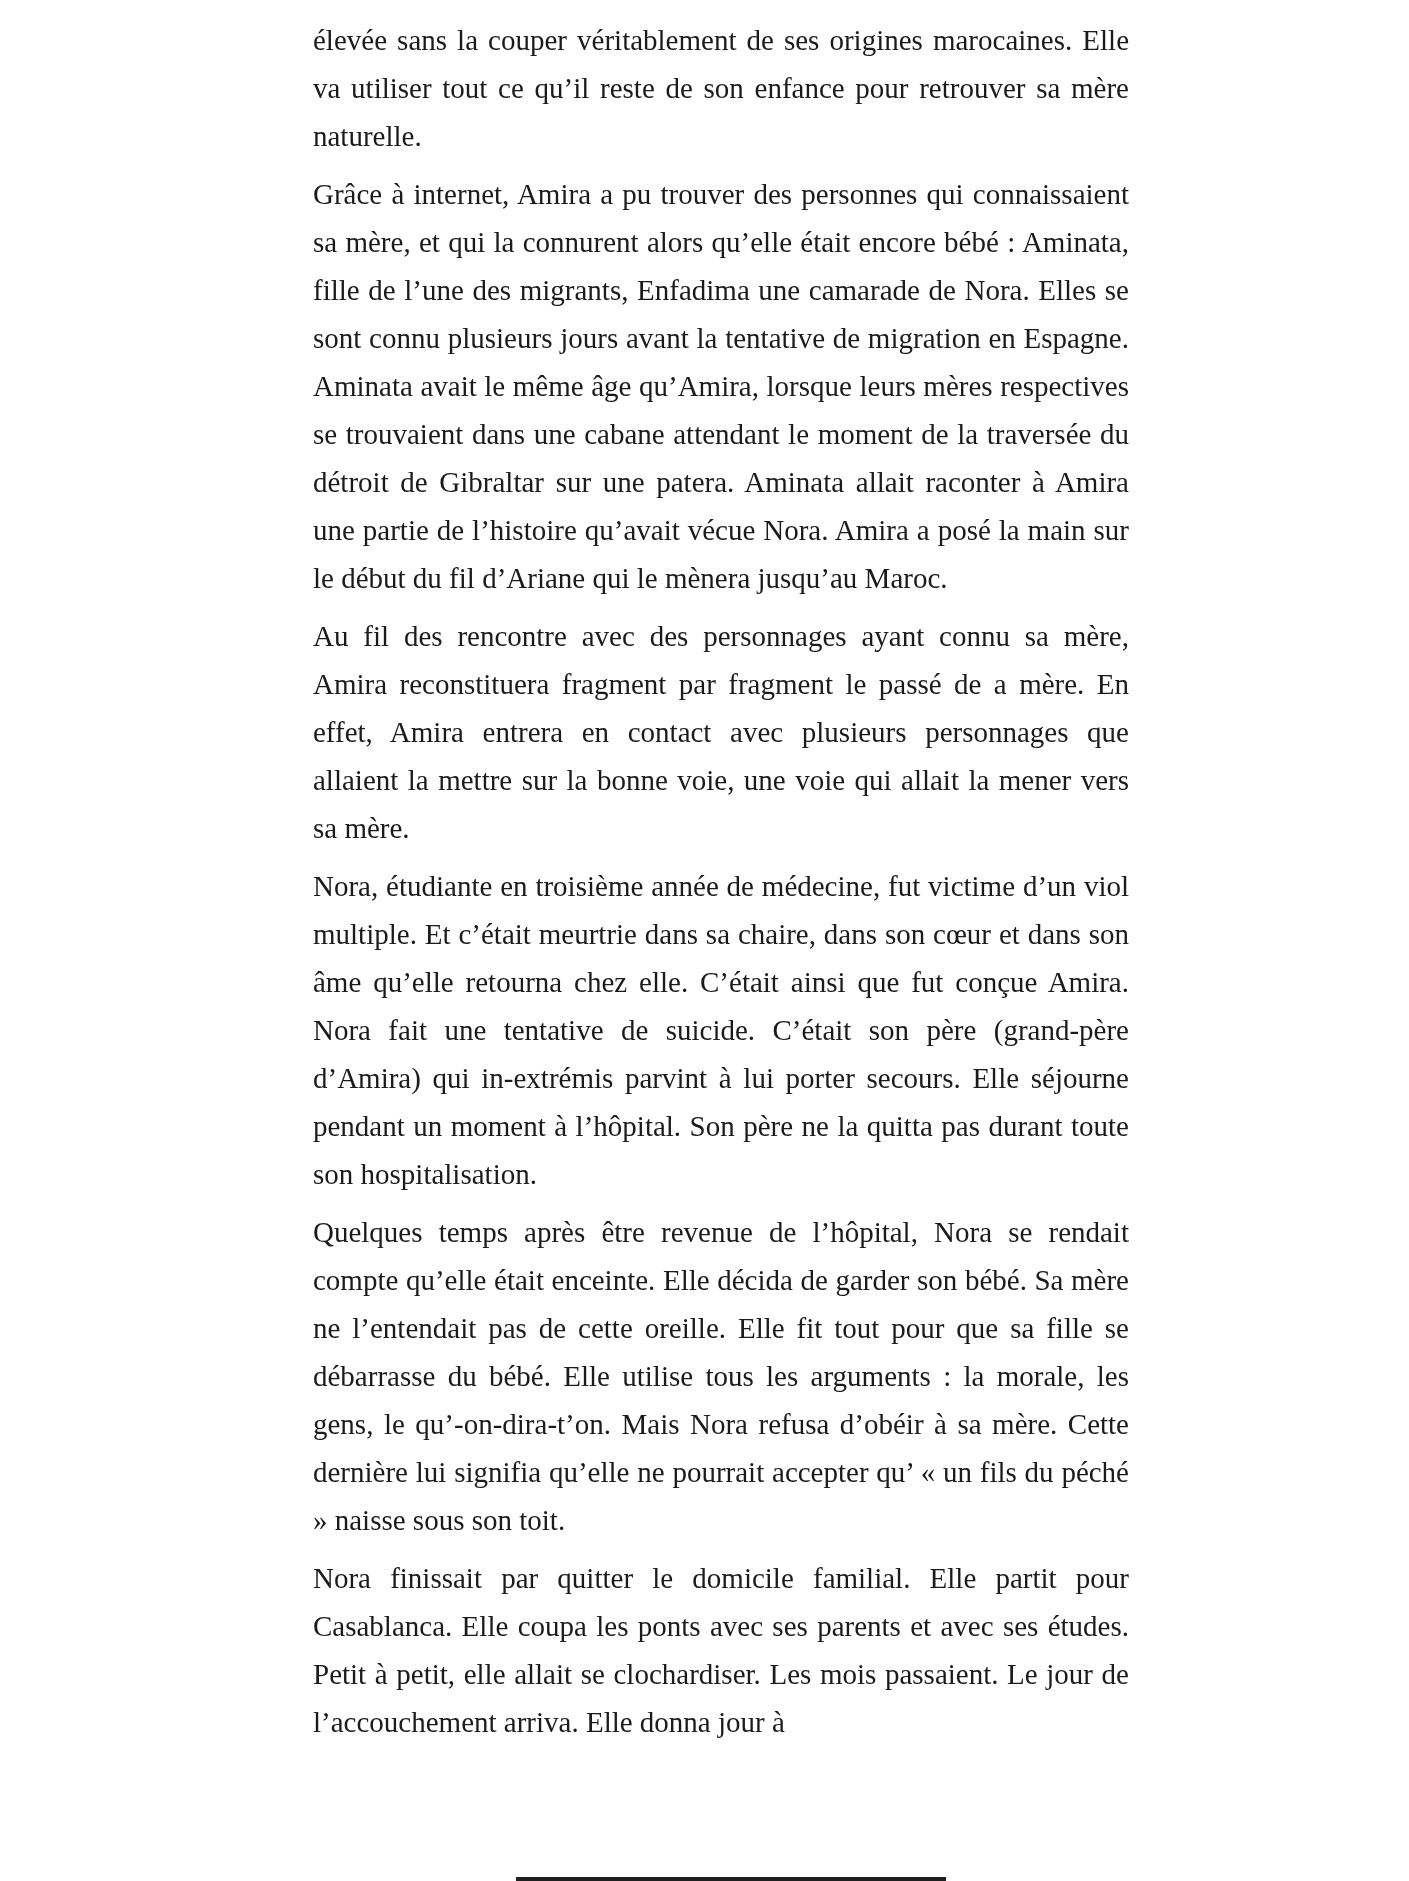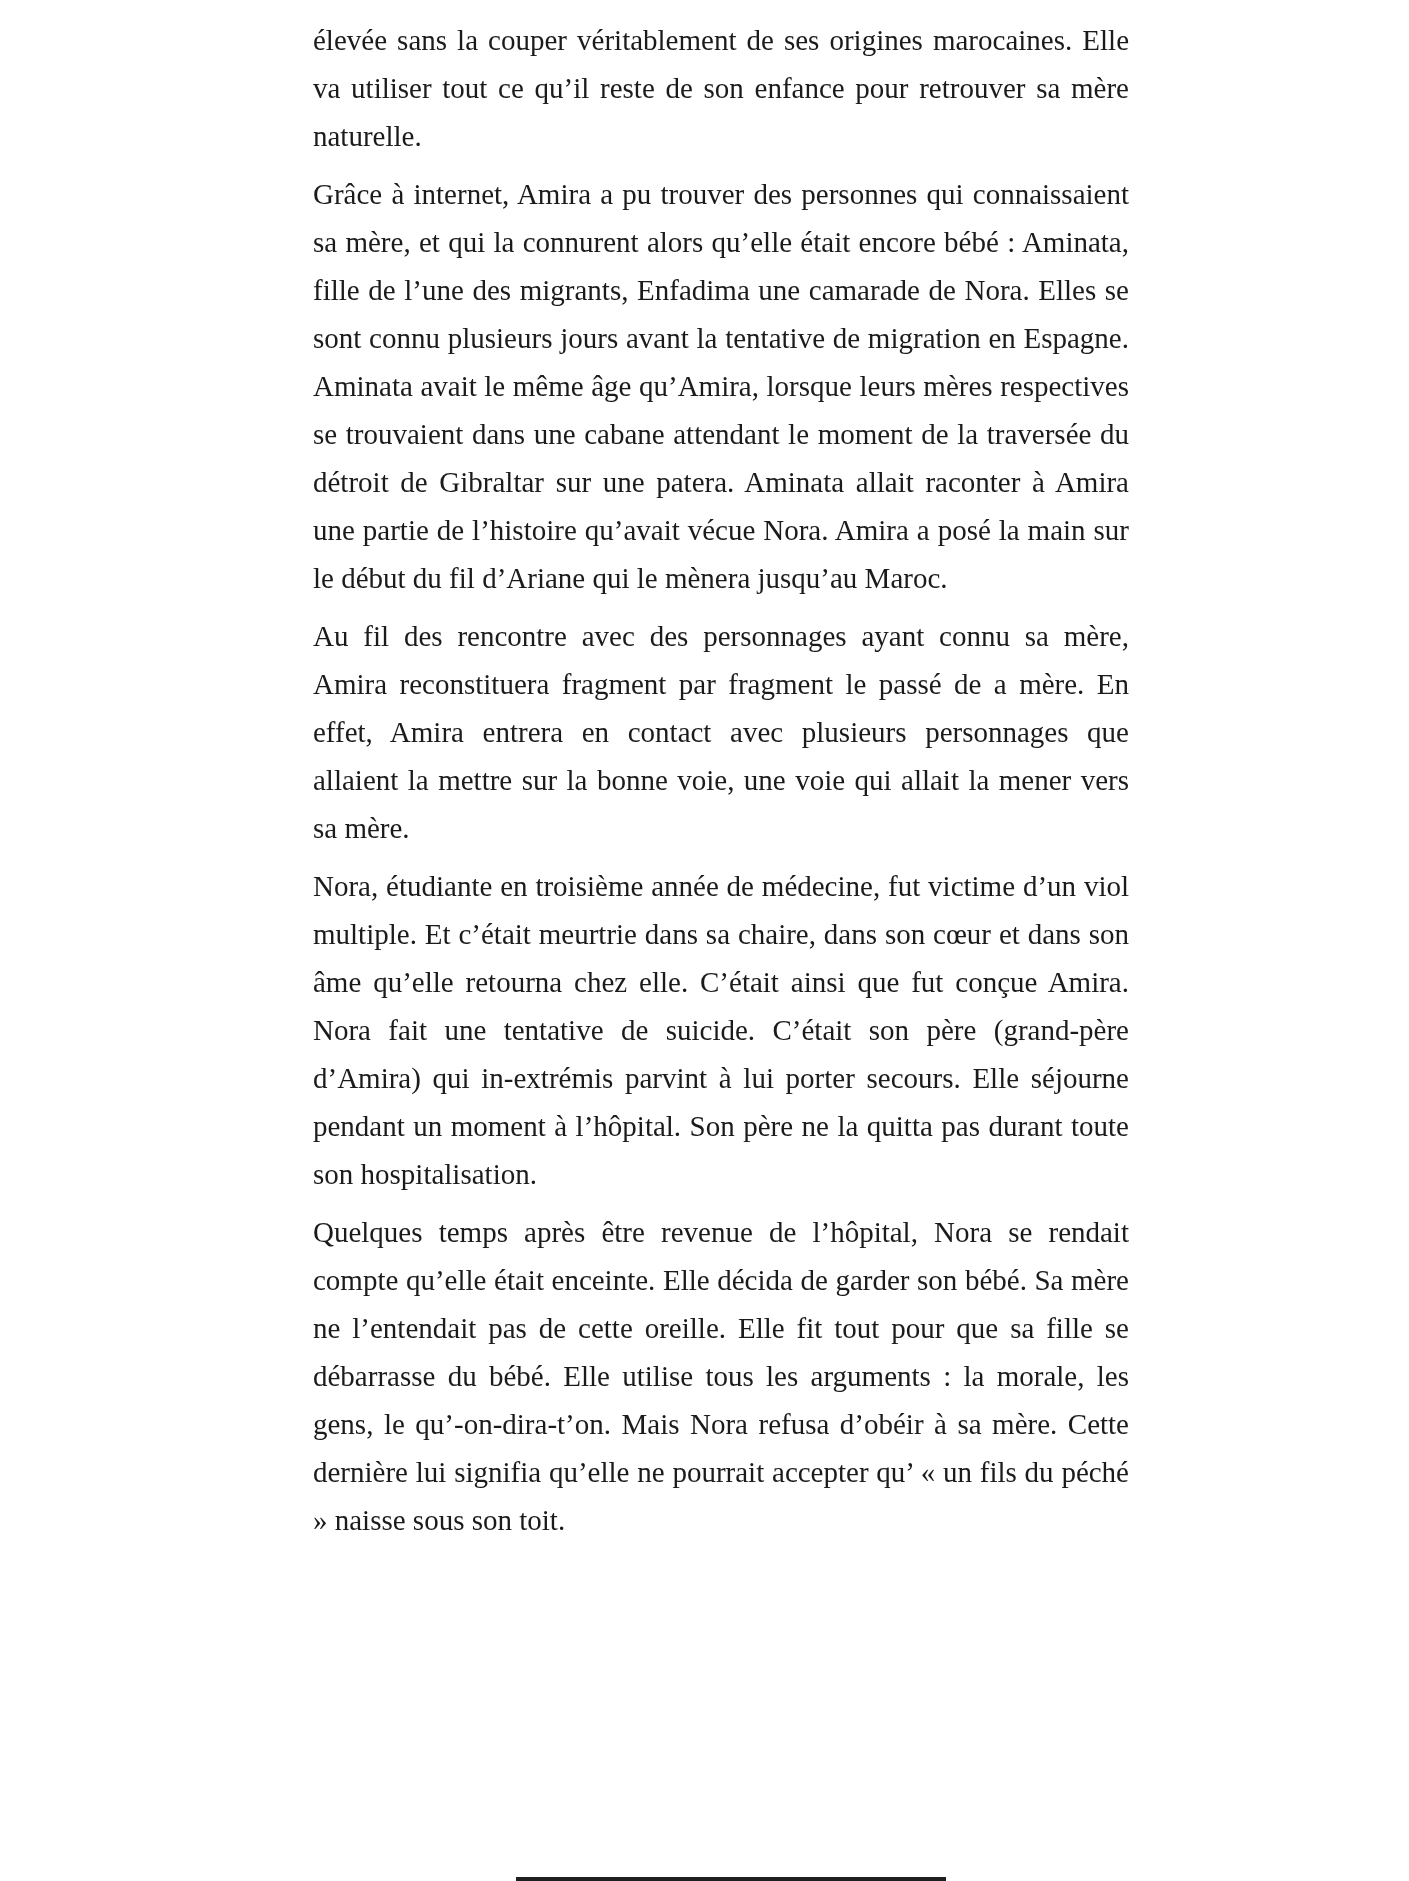--- a/index.html
+++ b/index.html
@@ -47,15 +47,16 @@
 </head>
 <body>
 
 <div class="page" style="background: rgb(255, 255, 255);">
   <div class="text-column" style="color: rgb(27, 27, 27);">
       <p>élevée sans la couper véritablement de ses origines marocaines. Elle va utiliser tout ce qu’il reste de son enfance pour retrouver sa mère naturelle.</p>
       <p>Grâce à internet, Amira a pu trouver des personnes qui connaissaient sa mère, et qui la connurent alors qu’elle était encore bébé : Aminata, fille de l’une des migrants, Enfadima une camarade de Nora. Elles se sont connu plusieurs jours avant la tentative de migration en Espagne. Aminata avait le même âge qu’Amira, lorsque leurs mères respectives se trouvaient dans une cabane attendant le moment de la traversée du détroit de Gibraltar sur une patera. Aminata allait raconter à Amira une partie de l’histoire qu’avait vécue Nora. Amira a posé la main sur le début du fil d’Ariane qui le mènera jusqu’au Maroc.</p>
       <p>Au fil des rencontre avec des personnages ayant connu sa mère, Amira reconstituera fragment par fragment le passé de a mère. En effet, Amira entrera en contact avec plusieurs personnages que allaient la mettre sur la bonne voie, une voie qui allait la mener vers sa mère.</p>
       <p>Nora, étudiante en troisième année de médecine, fut victime d’un viol multiple. Et c’était meurtrie dans sa chaire, dans son cœur et dans son âme qu’elle retourna chez elle. C’était ainsi que fut conçue Amira. Nora fait une tentative de suicide. C’était son père (grand-père d’Amira) qui in-extrémis parvint à lui porter secours. Elle séjourne pendant un moment à l’hôpital. Son père ne la quitta pas durant toute son hospitalisation.</p>
       <p>Quelques temps après être revenue de l’hôpital, Nora se rendait compte qu’elle était enceinte. Elle décida de garder son bébé. Sa mère ne l’entendait pas de cette oreille. Elle fit tout pour que sa fille se débarrasse du bébé. Elle utilise tous les arguments : la morale, les gens, le qu’-on-dira-t’on. Mais Nora refusa d’obéir à sa mère. Cette dernière lui signifia qu’elle ne pourrait accepter qu’ « un fils du péché » naisse sous son toit.</p>
+      <p>Nora finissait par quitter le domicile familial. Elle partit pour Casablanca. Elle coupa les ponts avec ses parents et avec ses études. Petit à petit, elle allait se clochardiser.  Les mois passaient. Le jour de l’accouchement arriva. Elle donna jour à</p>
     </div>
   <div class="cutoff-line"></div>
 </div>
 
 </body></html>

